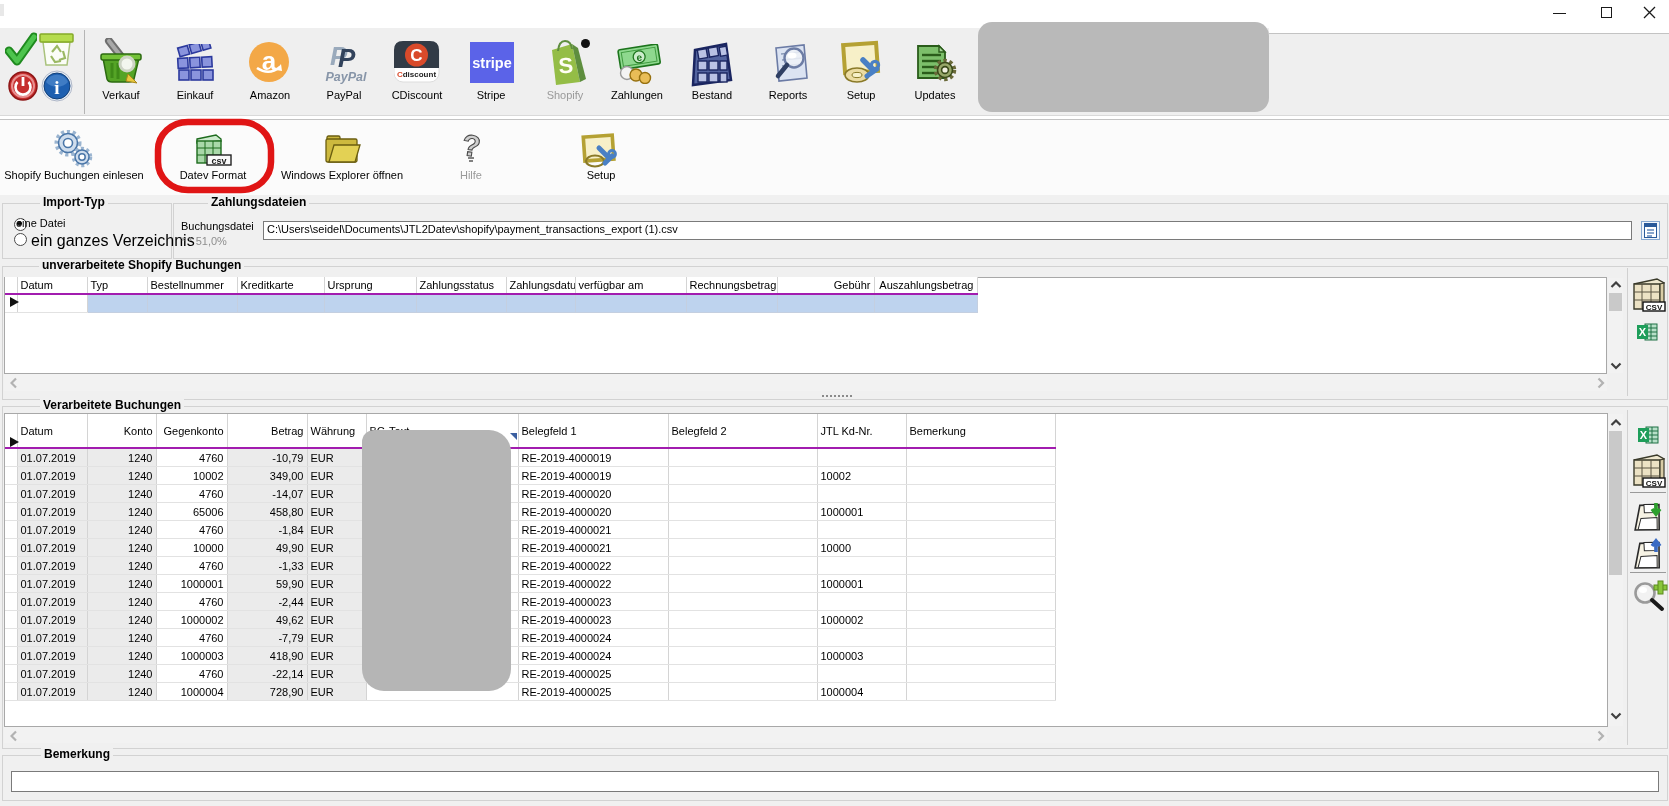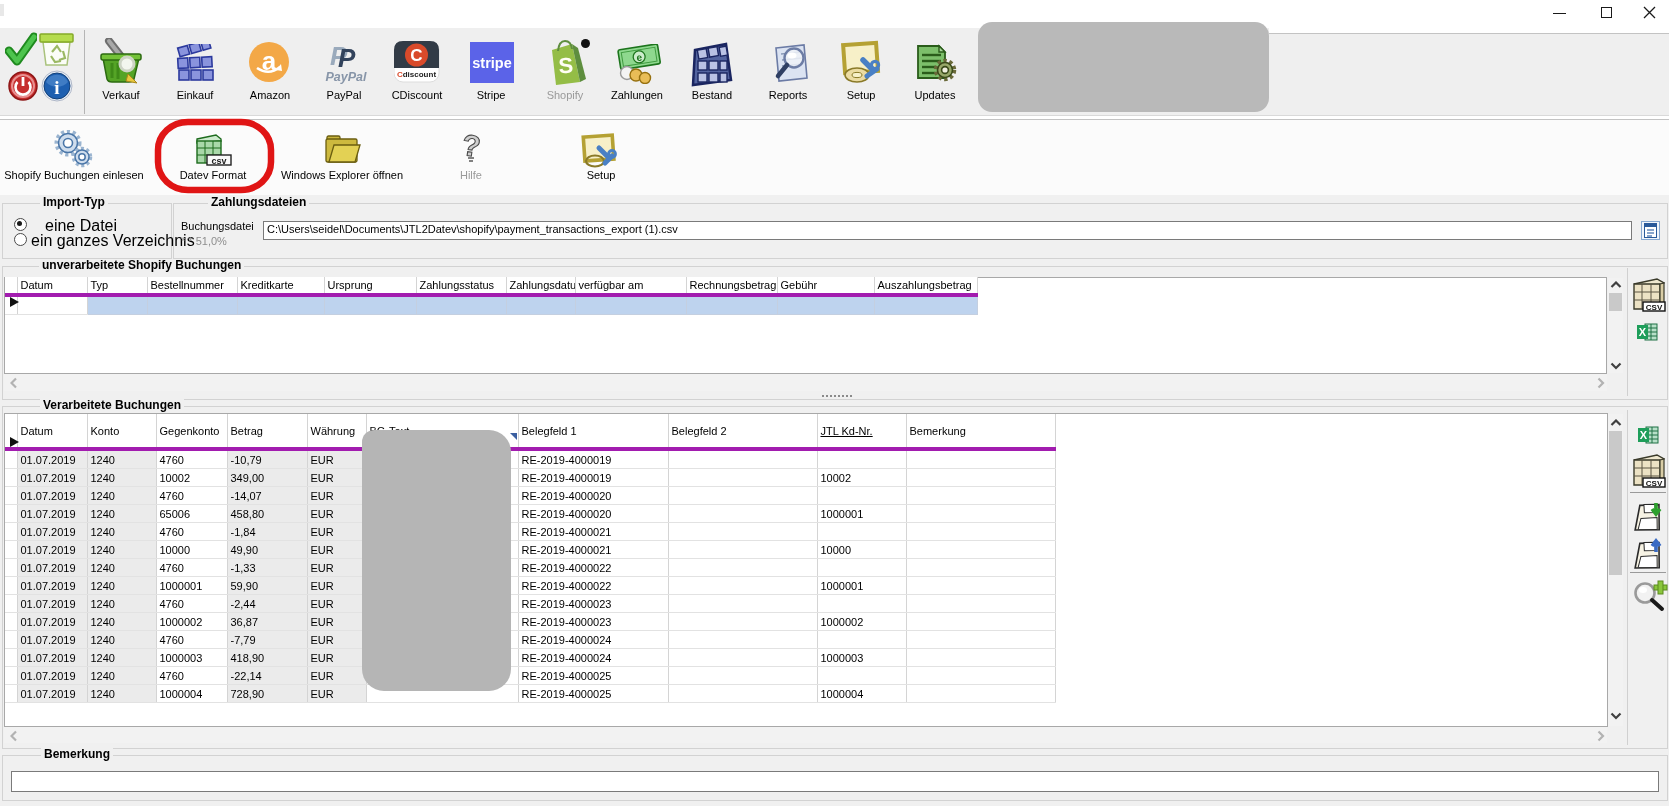--- a/index.html
+++ b/index.html
@@ -4,23 +4,23 @@
 html,body{margin:0;padding:0;}
 body{width:1669px;height:806px;position:relative;overflow:hidden;
  font-family:"Liberation Sans",sans-serif;font-size:11px;color:#000;background:#f0f0f0;}
 .abs{position:absolute;}
 .lbl{position:absolute;font-size:11px;text-align:center;white-space:nowrap;}
 .gb{position:absolute;border:1px solid #d2d2d2;}
 .gl{position:absolute;font-size:12px;font-weight:bold;background:#f0f0f0;padding:0 3px;line-height:13px;}
 table.t{border-collapse:collapse;table-layout:fixed;font-size:11px;}
 table.t td{height:17px;padding:0 3px;border-right:1px solid #d4d4d4;border-bottom:1px solid #e2e2e2;
  overflow:hidden;white-space:nowrap;vertical-align:middle;}
-table.t td.hd{background:#fff;border-bottom:4px solid #a21caf;}
+table.t td.hd{background:#fff;border-bottom:2px solid #a21caf;}
 td.g{background:#ebebeb;border-right:1px solid #cbcbcb;border-bottom:1px solid #dcdcdc;}
-td.r{text-align:left;padding-right:4px;}
+td.r{text-align:right;padding-right:4px;}
 </style></head><body>
 <div class="abs" style="left:0;top:0;width:1669px;height:28px;background:#ffffff;"></div>
 <div class="abs" style="left:0;top:4px;width:4px;height:12px;background:#e8e8e8;"></div>
 <div class="abs" style="left:1553px;top:13px;width:13px;height:1px;background:#1a1a1a;"></div>
 <div class="abs" style="left:1601px;top:7px;width:9px;height:9px;border:1px solid #1a1a1a;"></div>
 <svg class="abs" style="left:1642px;top:5px;" width="16" height="16" viewBox="0 0 16 16">
     <path d="M2,2 L13,13 M13,2 L2,13" stroke="#1a1a1a" stroke-width="1.3" fill="none"></path>
   </svg>
 <div class="abs" style="left:0;top:28px;width:1669px;height:87px;background:#efefef;"></div>
 <div class="abs" style="left:0;top:115px;width:1669px;height:1px;background:#d9d9d9;"></div>
@@ -236,21 +236,21 @@
     <circle cx="31" cy="22" r="3.4" fill="none" stroke="#4a80c4" stroke-width="3"></circle>
   </svg>
 <div class="lbl" style="left:521px;top:169px;width:160px;color:#000;">Setup</div>
 <div class="gb" style="left:2px;top:203px;width:168px;height:54px;"></div>
 <div class="gl" style="left:40px;top:196px;">Import-Typ</div>
 <div class="gb" style="left:173px;top:203px;width:1493px;height:54px;"></div>
 <div class="gl" style="left:208px;top:196px;">Zahlungsdateien</div>
 <div class="abs" style="left:14px;top:218px;width:11px;height:11px;border:1px solid #4a4a4a;border-radius:50%;background:#fff;"></div>
 <div class="abs" style="left:17px;top:221px;width:5px;height:5px;border-radius:50%;background:#1a1a1a;"></div>
 <div class="abs" style="left:14px;top:233px;width:11px;height:11px;border:1px solid #4a4a4a;border-radius:50%;background:#fff;"></div>
-<div class="abs" style="left:45px;top:217px;font-size:16px;">eine Datei</div>
+<div class="abs" style="left:16px;top:217px;font-size:11px;">eine Datei</div>
 <div class="abs" style="left:31px;top:232px;font-size:16px;">ein ganzes Verzeichnis</div>
 <div class="abs" style="left:181px;top:220px;font-size:11px;">Buchungsdatei</div>
 <div class="abs" style="left:181px;top:235px;font-size:11px;color:#8e8e8e;">* * 51,0%</div>
 <div class="abs" style="left:263px;top:221px;width:1369px;height:19px;border:1px solid #7a7a7a;background:#fff;box-sizing:border-box;line-height:15px;padding-left:3px;font-size:11px;overflow:hidden;">C:\Users\seidel\Documents\JTL2Datev\shopify\payment_transactions_export (1).csv</div>
 <svg class="abs" style="left:1641px;top:221px;" width="19" height="19" viewBox="0 0 19 19">
     <rect x="0.5" y="0.5" width="18" height="18" fill="#f0f5fb" stroke="#88a8d0"></rect>
     <rect x="3.5" y="2.5" width="12" height="14" fill="#ffffff" stroke="#2a5a9a"></rect>
     <rect x="3.5" y="2.5" width="12" height="3.5" fill="#2a5a9a"></rect>
     <g stroke="#3a6aaa" stroke-width="1.2">
       <line x1="6" y1="9" x2="13" y2="9"></line>
@@ -379,21 +379,21 @@
       <tr style="height:17.5px;">
         <td class="hd " style="height:17.5px;"></td>
         <td class="hd " style="height:17.5px;">Datum</td>
         <td class="hd r" style="height:17.5px;">Konto</td>
         <td class="hd r" style="height:17.5px;">Gegenkonto</td>
         <td class="hd r" style="height:33px;">Betrag</td>
         <td class="hd " style="height:17.5px;">Währung</td>
         <td class="hd " style="height:17.5px;">BG-Text</td>
         <td class="hd " style="height:17.5px;">Belegfeld 1</td>
         <td class="hd " style="height:17.5px;">Belegfeld 2</td>
-        <td class="hd " style="height:17.5px;text-decoration:underline;">JTL Kd-Nr.</td>
+        <td class="hd " style="height:17.5px;">JTL Kd-Nr.</td>
         <td class="hd " style="height:17.5px;">Bemerkung</td>
       </tr>
       <tr>
         <td></td>
         <td class="g">01.07.2019</td>
         <td class="g r">1240</td>
         <td class="r">4760</td>
         <td class="g r">-10,79</td>
         <td class="g">EUR</td>
         <td></td>
@@ -504,21 +504,21 @@
         <td>RE-2019-4000023</td>
         <td></td>
         <td></td>
         <td></td>
       </tr>
       <tr>
         <td></td>
         <td class="g">01.07.2019</td>
         <td class="g r">1240</td>
         <td class="r">1000002</td>
-        <td class="g r">36,87</td>
+        <td class="g r">49,62</td>
         <td class="g">EUR</td>
         <td></td>
         <td>RE-2019-4000023</td>
         <td></td>
         <td>1000002</td>
         <td></td>
       </tr>
       <tr>
         <td></td>
         <td class="g">01.07.2019</td>

